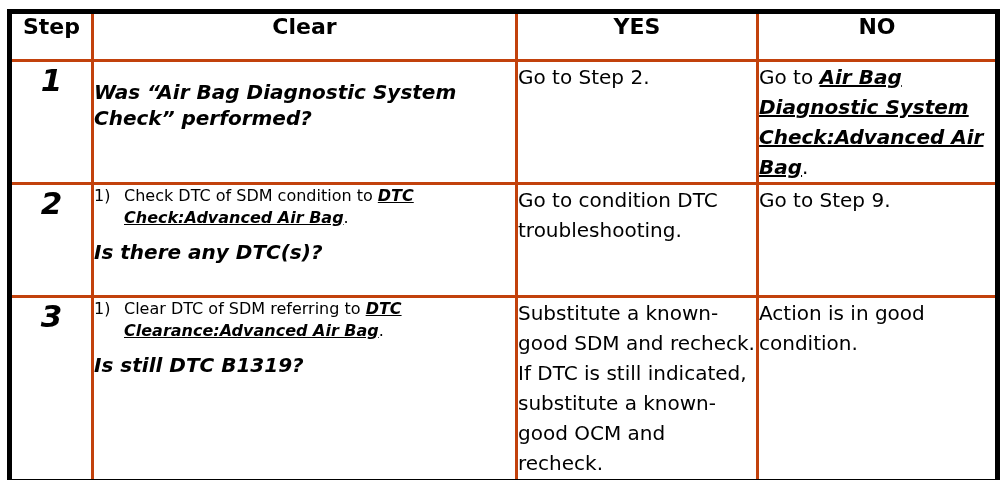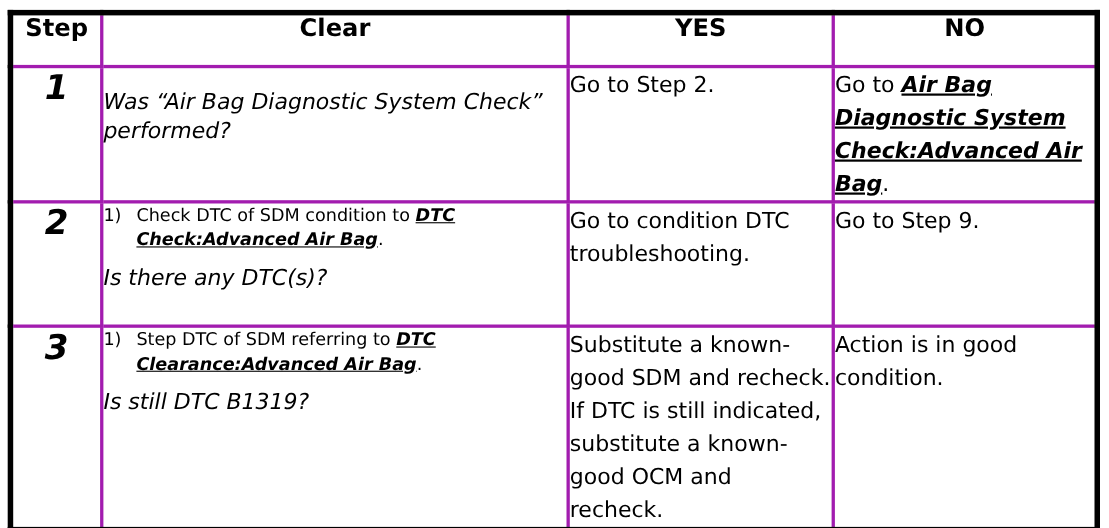--- a/index.html
+++ b/index.html
@@ -18,21 +18,21 @@
   }
   table.diag {
     position: absolute;
     left: 7px; top: 9px;
     width: 988px;
     border-collapse: collapse;
     table-layout: fixed;
     border: 5px solid #000000;
   }
   table.diag th, table.diag td {
-    border: 3px solid #a21caf;
+    border: 3px solid #c2410c;
     vertical-align: top;
     padding: 0;
   }
   thead tr { height: 49px; }
   tr.row-1 { height: 114px; }
   tr.row-2 { height: 113px; }
   tr.row-3 { height: 185px; }
 
   th.hdr {
     font-size: 22px;
@@ -60,21 +60,21 @@
   }
   .list-item {
     display: flex;
     align-items: flex-start;
   }
   .list-num {
     flex: 0 0 30px;
   }
   .list-text { flex: 1 1 auto; }
   .question {
-    font-weight: normal;
+    font-weight: bold;
     font-style: italic;
     font-size: 20px;
     line-height: 1.3;
     margin: 0;
   }
   .q-row1 { margin-top: 17px; }
   .q-after-list { margin-top: 11px; }
   a.xref, span.xref {
     color: #000000;
     font-weight: bold;
@@ -132,21 +132,21 @@
         <td class="yn-cell">
           <span>Go to Step 9.</span>
         </td>
       </tr>
 
       <tr class="row-3">
         <td class="step-cell">3</td>
         <td class="action-cell">
           <div class="list-item">
             <span class="list-num">1)</span>
-            <span class="list-text"><span>Step DTC of SDM referring to </span><a class="xref">DTC Clearance:Advanced Air Bag</a><span>.</span></span>
+            <span class="list-text"><span>Clear DTC of SDM referring to </span><a class="xref">DTC Clearance:Advanced Air Bag</a><span>.</span></span>
           </div>
           <p class="question q-after-list">Is still DTC B1319?</p>
         </td>
         <td class="yn-cell">
           <span>Substitute a known-good SDM and recheck. If DTC is still indicated, substitute a known-good OCM and recheck.</span>
         </td>
         <td class="yn-cell">
           <span>Action is in good condition.</span>
         </td>
       </tr>

